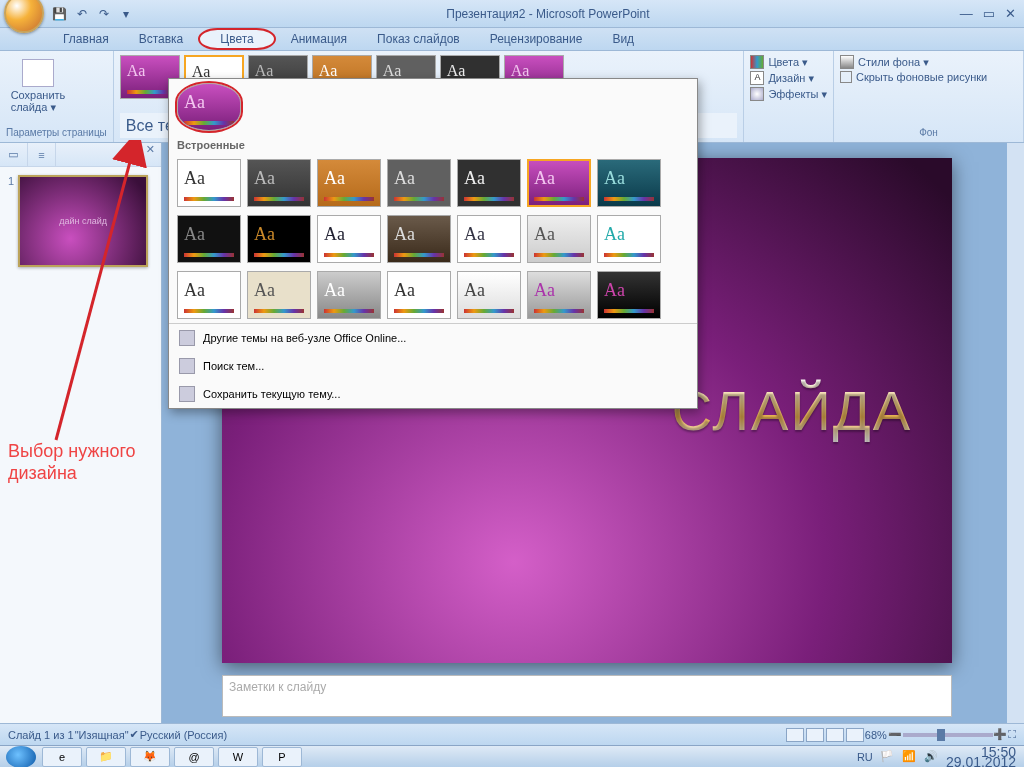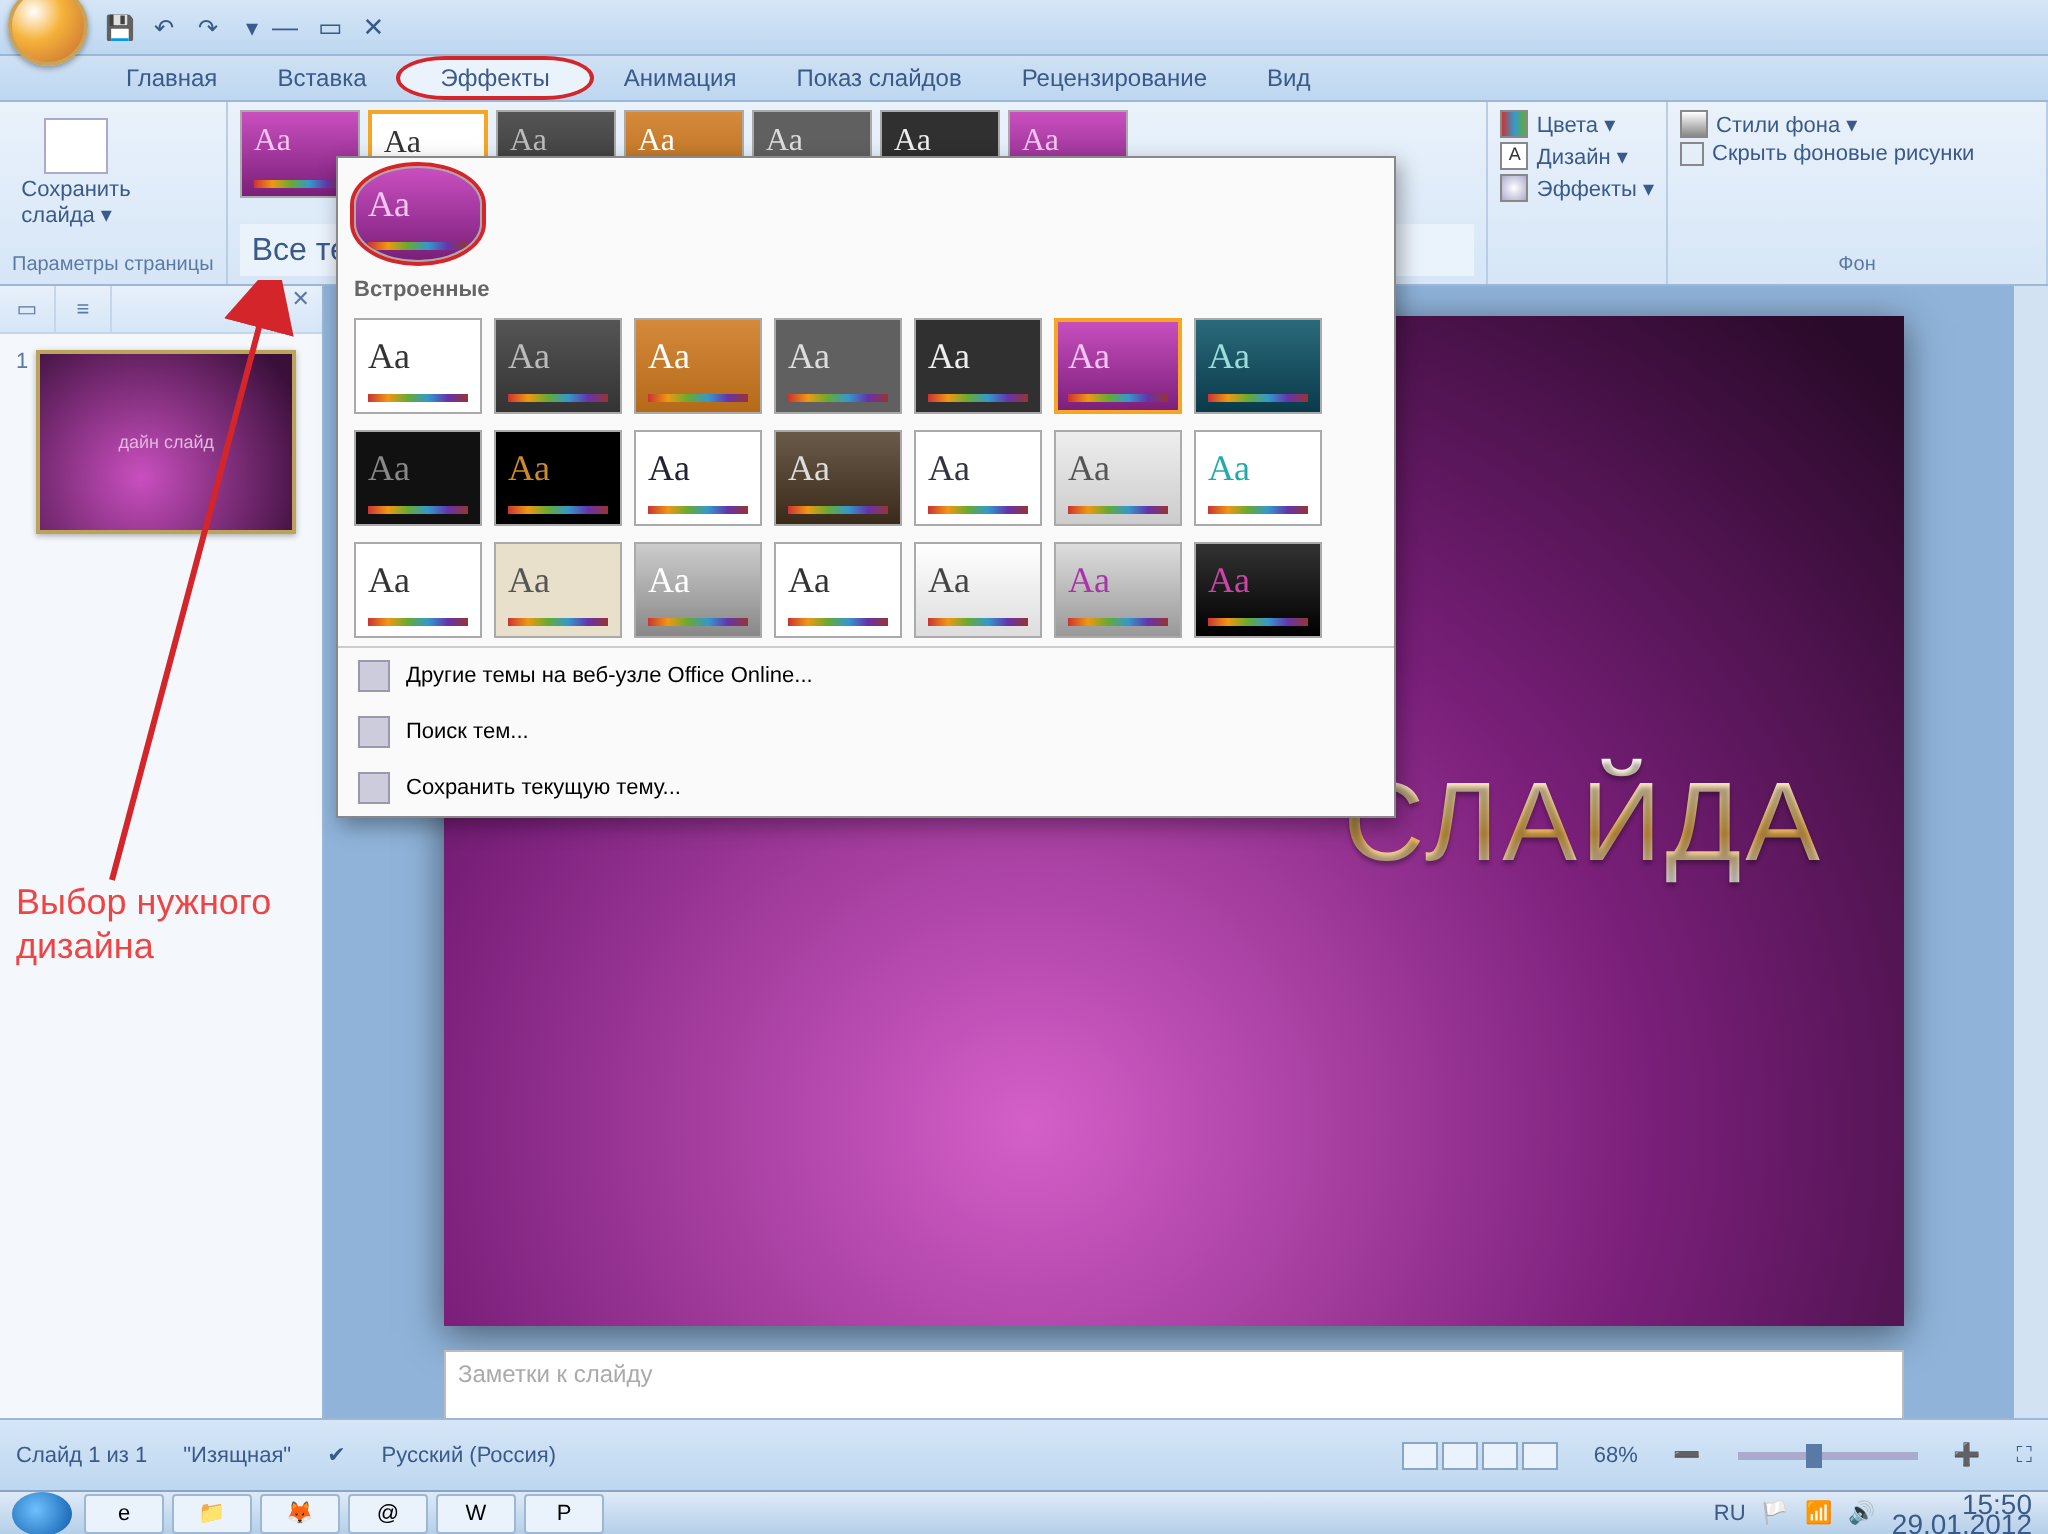--- a/index.html
+++ b/index.html
@@ -65,21 +65,21 @@
 .gthumb.circled { outline:2px solid #d4252b; outline-offset:0; border-radius:50%/40%; }
 .gal-footer { border-top:1px solid #ccc; }
 .gal-fitem { padding:6px 10px; display:flex; align-items:center; gap:8px; }
 .gicon { width:16px; height:16px; display:inline-block; background:#ccd; border:1px solid #99a; }
 
 
 .anno-text { position:absolute; left:8px; top:440px; color:#ef4444; font-size:18px; line-height:22px; z-index:5; white-space:pre-line; }
 .arrow-svg { position:absolute; left:6px; top:140px; z-index:5; pointer-events:none; }
 
 
-.statusbar { position:absolute; left:0; right:0; bottom:22px; height:36px; background:linear-gradient(#d6e6f7,#bdd7f0); border-top:1px solid #9db8d6; display:flex; align-items:center; font-size:11px; color:#3a5a8a; padding:0 8px; gap:18px; }
+.statusbar { position:absolute; left:0; right:0; bottom:22px; height:22px; background:linear-gradient(#d6e6f7,#bdd7f0); border-top:1px solid #9db8d6; display:flex; align-items:center; font-size:11px; color:#3a5a8a; padding:0 8px; gap:1px; }
 .statusbar .spacer { flex:1; }
 .view-btns { display:flex; gap:2px; }
 .view-btns span { width:18px; height:14px; border:1px solid #8aa5c6; background:#eaf2fb; display:inline-block; }
 .zoom-slider { width:90px; height:4px; background:#aac; position:relative; }
 .zoom-slider::after { content:""; position:absolute; left:38%; top:-4px; width:8px; height:12px; background:#5a7aa6; }
 
 
 .taskbar { position:absolute; left:0; right:0; bottom:0; height:22px; background:linear-gradient(#dfeaf6,#b5cfe9); border-top:1px solid #8aa5c6; display:flex; align-items:center; font-size:11px; }
 .start-orb { width:30px; height:22px; background:radial-gradient(circle at 40% 40%,#6ec1ff,#0a58a8); border-radius:50%; margin:0 6px; }
 .task-app { width:40px; height:20px; border:1px solid #9db8d6; margin-right:4px; display:flex; align-items:center; justify-content:center; background:#eaf2fb; border-radius:2px; }
@@ -90,31 +90,32 @@
 <body>
 
 <div class="titlebar">
   <div class="office-btn"></div>
   <div class="qat">
     <div class="qat-btn">💾</div>
     <div class="qat-btn">↶</div>
     <div class="qat-btn">↷</div>
     <div class="qat-btn">▾</div>
   </div>
+  <div class="title">Презентация2 - Microsoft PowerPoint</div>
   <div class="win-controls">
     <span>—</span>
     <span>▭</span>
     <span>✕</span>
   </div>
 </div>
 
 <div class="ribbon-tabs">
   <div class="rtab">Главная</div>
   <div class="rtab">Вставка</div>
-  <div class="rtab active circled">Эффекты</div>
+  <div class="rtab active circled">Цвета</div>
   <div class="rtab">Анимация</div>
   <div class="rtab">Показ слайдов</div>
   <div class="rtab">Рецензирование</div>
   <div class="rtab">Вид</div>
 </div>
 
 <div class="ribbon">
   <div class="rgrp">
     <div style="display:flex">
       <div class="big-btn">

